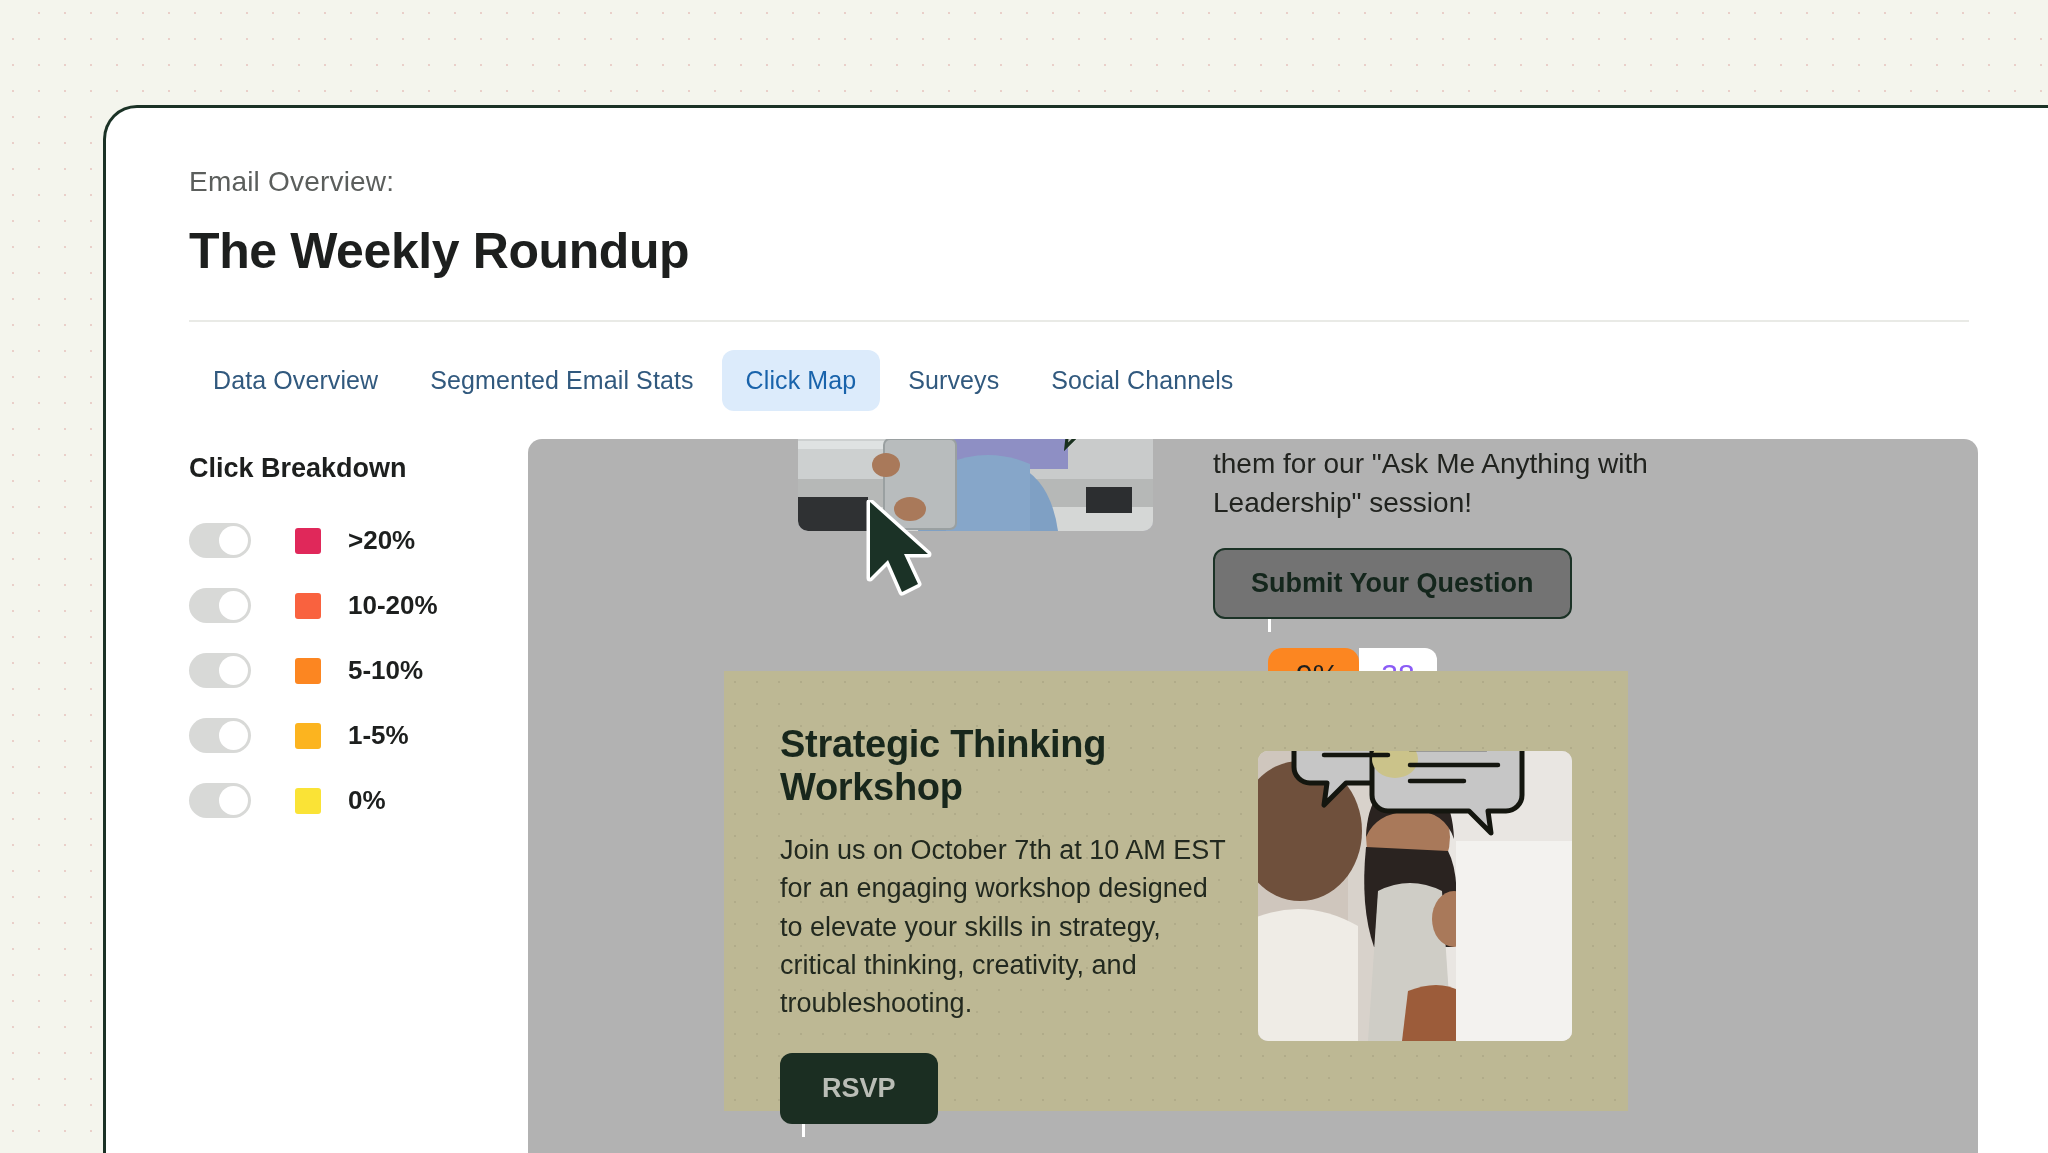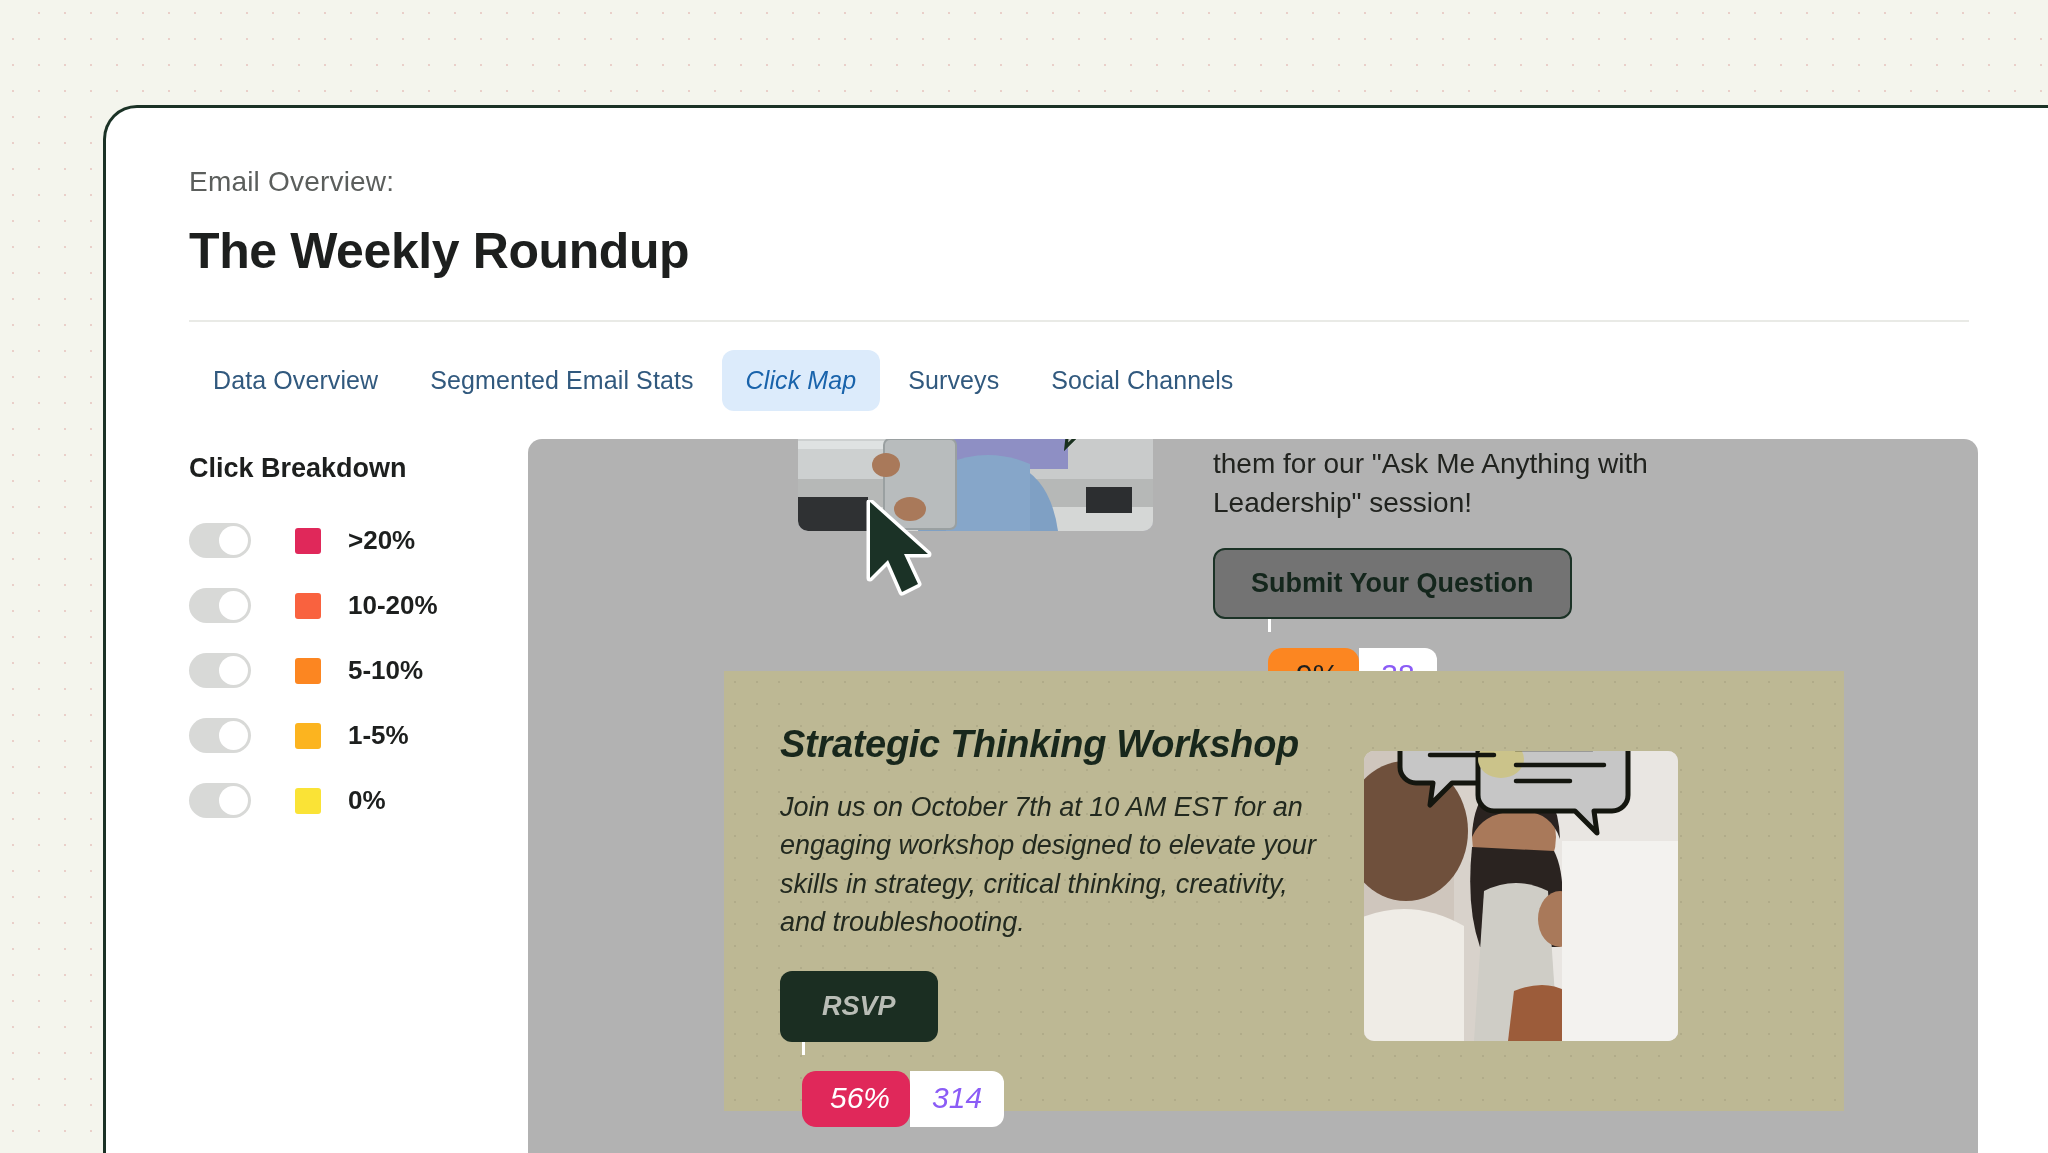--- a/index.html
+++ b/index.html
@@ -54,21 +54,21 @@
     margin: 28px 0 0 83px;
     gap: 4px;
   }
   .tab {
     font-size: 25px; color: #31597e;
     padding: 16px 24px; border-radius: 12px;
     white-space: nowrap; cursor: pointer;
     letter-spacing: .1px;
   }
   .tab.active {
-    background: #dcebfb; color: #1963ab; font-weight: 400; font-style: italic;
+    background: #dcebfb; color: #1963ab; font-weight: 400;
   }
 
   
   .body-row { display: flex; margin-top: 28px; }
   .sidebar { width: 340px; padding-left: 83px; }
   .sidebar-title {
     font-size: 27px; font-weight: 600; color: #1d1f1e;
     margin-top: 14px; margin-bottom: 24px;
   }
   .legend-item {
@@ -143,25 +143,24 @@
     padding: 10px 22px 0 22px; background: #ffffff; color: #8b5cf6;
   }
   .badge-stem {
     width: 3px; height: 13px; background: #ffffff;
   }
 
   
   .card-tan {
     position: absolute;
     left: 196px; top: 232px;
-    width: 1120px; height: 440px;
+    width: 904px; height: 440px;
     background: #bdb894;
     background-image: radial-gradient(circle, rgba(60,60,40,0.10) 1px, transparent 1.2px);
     background-size: 22px 22px;
-    font-style: italic;
   }
   .tan-inner { display: flex; padding: 52px 56px 0 56px; }
   .tan-left { width: 560px; }
   .tan-h {
     font-size: 38px; font-weight: 800; color: #18271c;
     letter-spacing: -0.3px;
   }
   .tan-p {
     margin-top: 22px;
     font-size: 27px; line-height: 1.42; color: #22291f;

